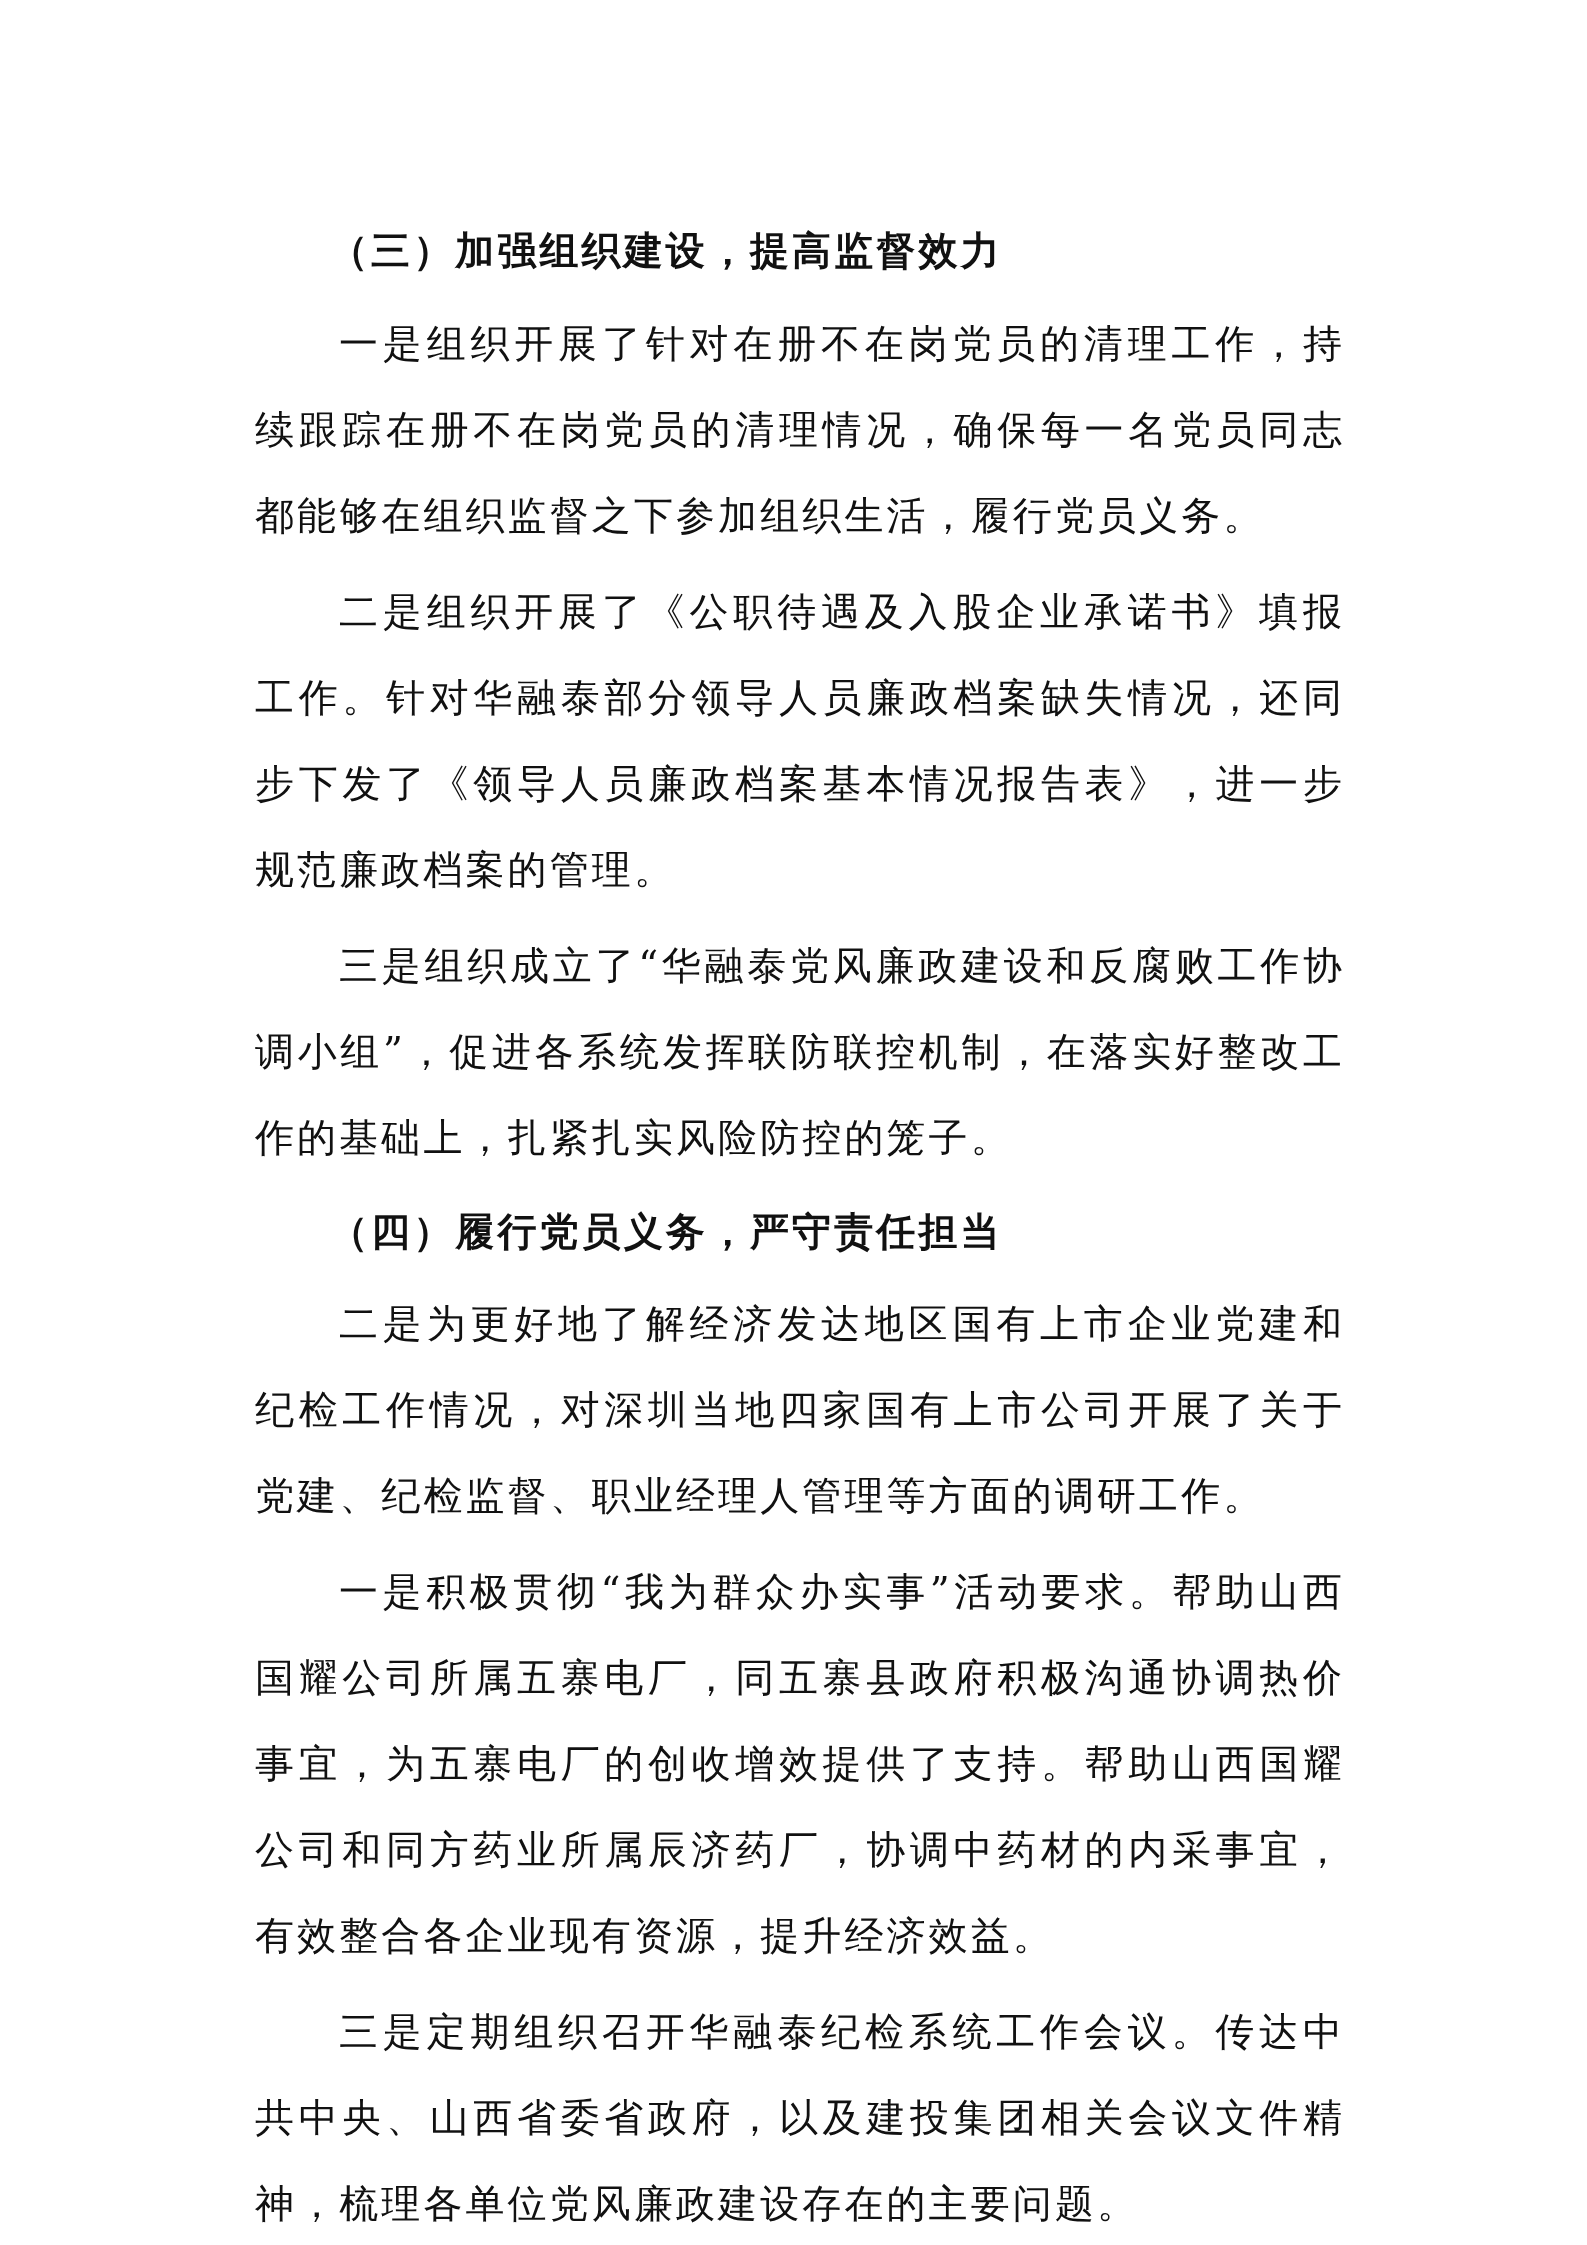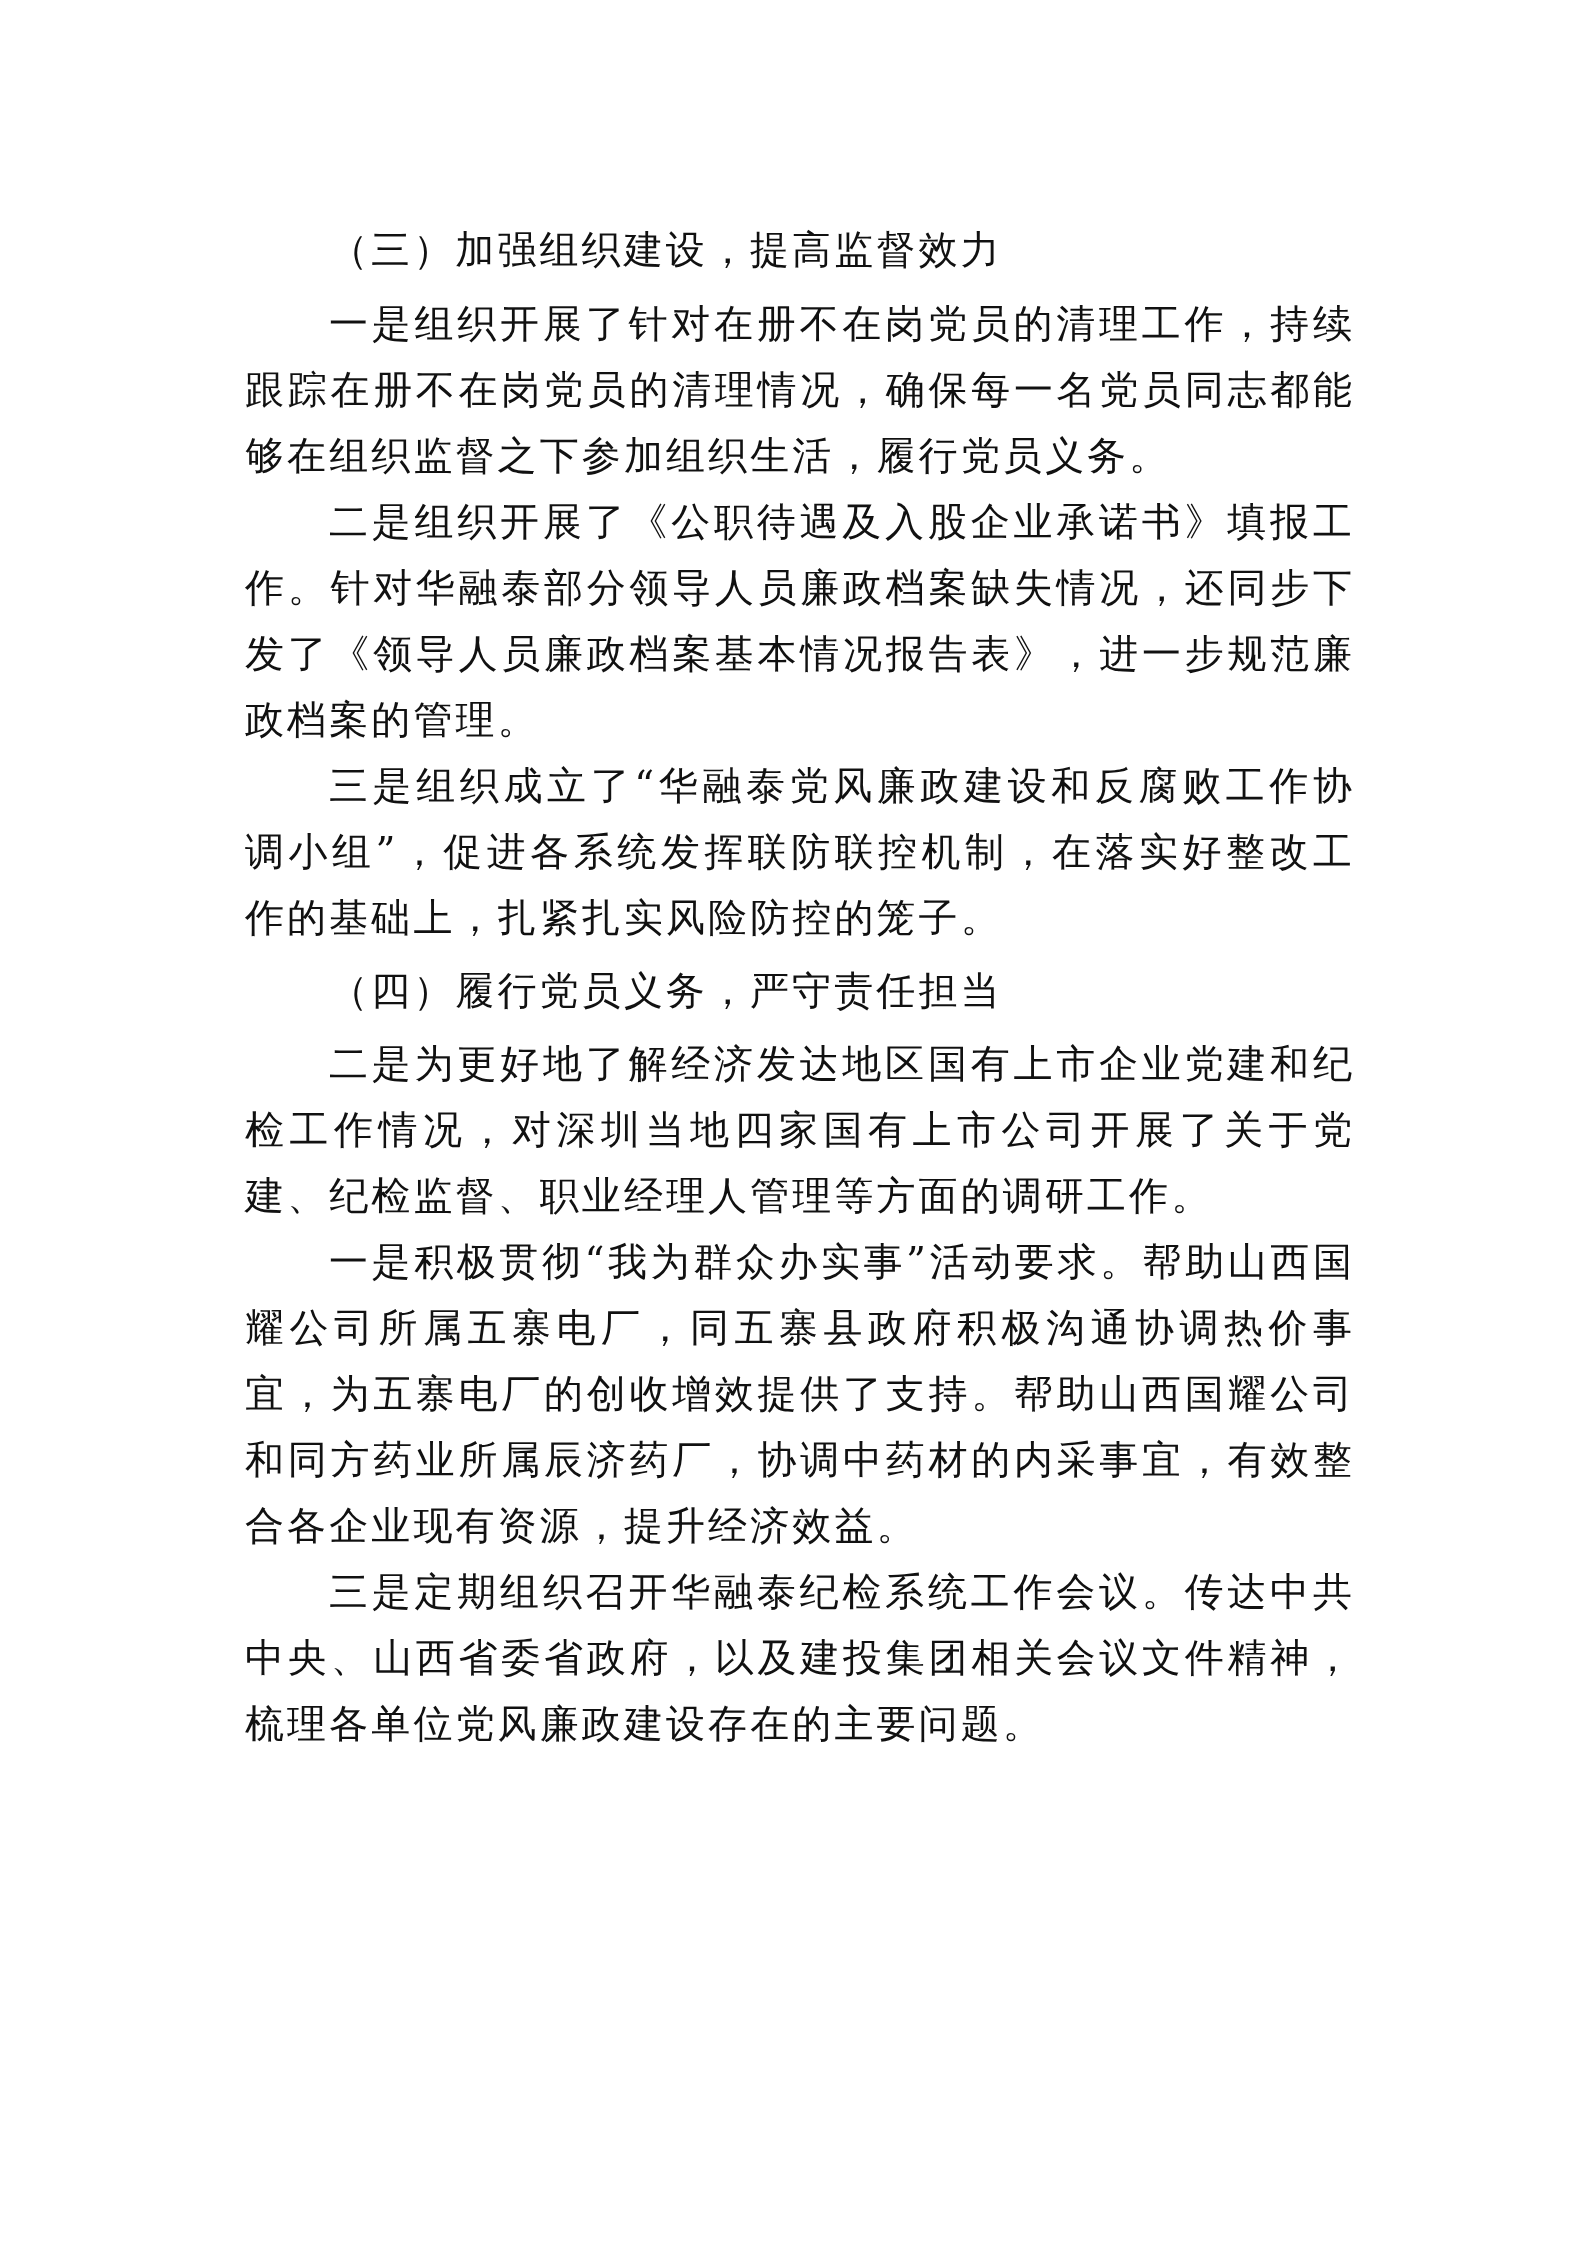--- a/index.html
+++ b/index.html
@@ -15,35 +15,35 @@
       color: #111111;
       font-family: "DejaVu Serif", "Liberation Serif", serif;
     }
     .page {
       position: absolute;
       left: 245px;
       top: 210px;
       width: 1110px;
     }
     .para {
-      margin: 0;
+      margin: 10px;
       font-size: 39px;
-      line-height: 66px;
+      line-height: 86px;
       letter-spacing: 3.1px;
       text-align: justify;
       text-indent: 84px;
       word-break: break-all;
     }
     .heading {
       margin: 0;
       font-size: 39px;
       line-height: 80.5px;
       letter-spacing: 3.1px;
       text-indent: 84px;
-      font-weight: normal;
+      font-weight: bold;
     }
   </style>
 </head>
 <body>
 
 <div class="page">
   <section>
     <h2 class="heading">（三）加强组织建设，提高监督效力</h2>
     <p class="para">一是组织开展了针对在册不在岗党员的清理工作，持续跟踪在册不在岗党员的清理情况，确保每一名党员同志都能够在组织监督之下参加组织生活，履行党员义务。</p>
     <p class="para">二是组织开展了《公职待遇及入股企业承诺书》填报工作。针对华融泰部分领导人员廉政档案缺失情况，还同步下发了《领导人员廉政档案基本情况报告表》，进一步规范廉政档案的管理。</p>

